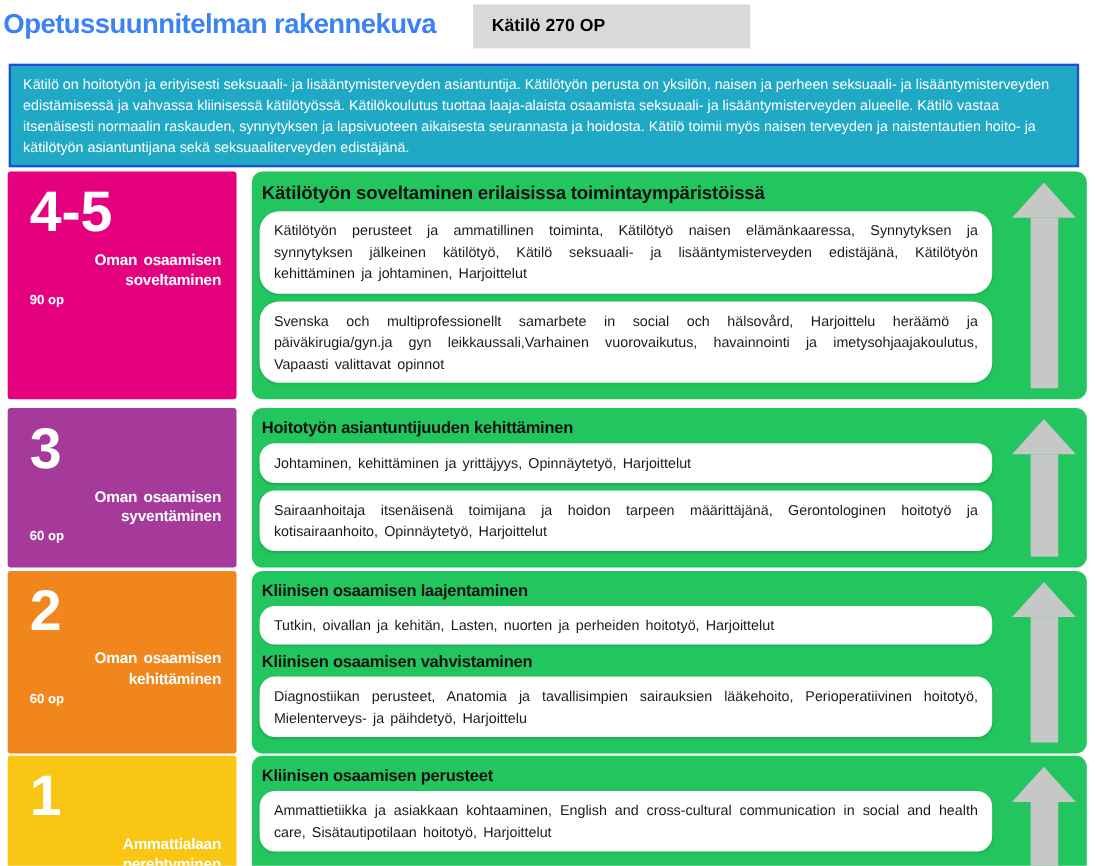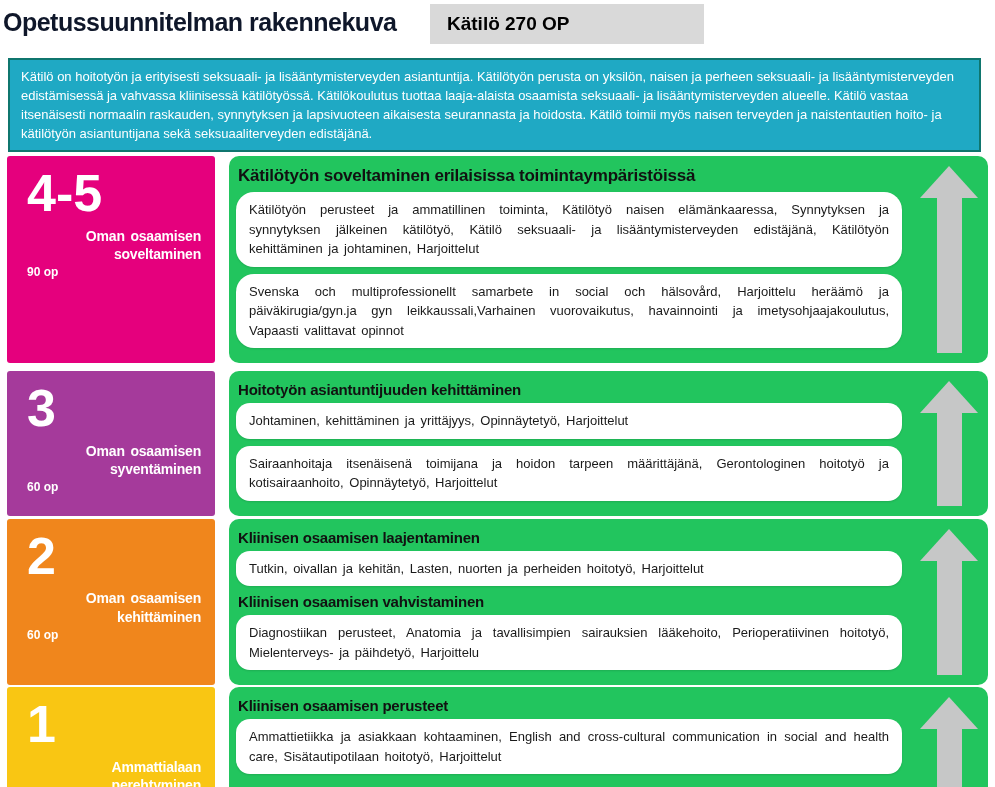--- a/index.html
+++ b/index.html
@@ -2,27 +2,27 @@
 <html><head>
 <meta charset="utf-8">
 <style>
   * { margin:0; padding:0; box-sizing:border-box; }
   html,body { width:995px; height:787px; background:#ffffff; overflow:hidden;
               font-family:"Liberation Sans", sans-serif; }
 
   
   .header { position:relative; height:56px; }
   .page-title { position:absolute; left:3px; top:8px; font-size:25px; font-weight:bold;
-                letter-spacing:-0.5px; color:#0f172a; }
-  .badge { position:absolute; left:430px; top:4px; width:274px; height:40px;
+                letter-spacing:-0.5px; color:#3b82f6; }
+  .badge { position:absolute; left:430px; top:4px; width:252px; height:40px;
            background:#D9D9D9; display:flex; align-items:center; padding-left:17px;
-           font-size:19px; font-weight:bold; color:#000; }
+           font-size:16px; font-weight:bold; color:#000; }
 
   
-  .intro { margin:2px 14px 4px 8px; background:#1FA9C4; border:2px solid #0f766e;
+  .intro { margin:2px 14px 4px 8px; background:#1FA9C4; border:2px solid #1d4ed8;
            padding:7px 11px; color:#ffffff; font-size:13px; line-height:19px; }
 
   
   .rows { margin:0 7px 0 7px; }
   .row  { display:flex; align-items:stretch; }
   .row.r0 { min-height:188px; margin-bottom:8px; }
   .row.r1 { min-height:137px; margin-bottom:3px; }
   .row.r2 { min-height:132px; margin-bottom:2px; }
   .row.r3 { min-height:154px; }
 

